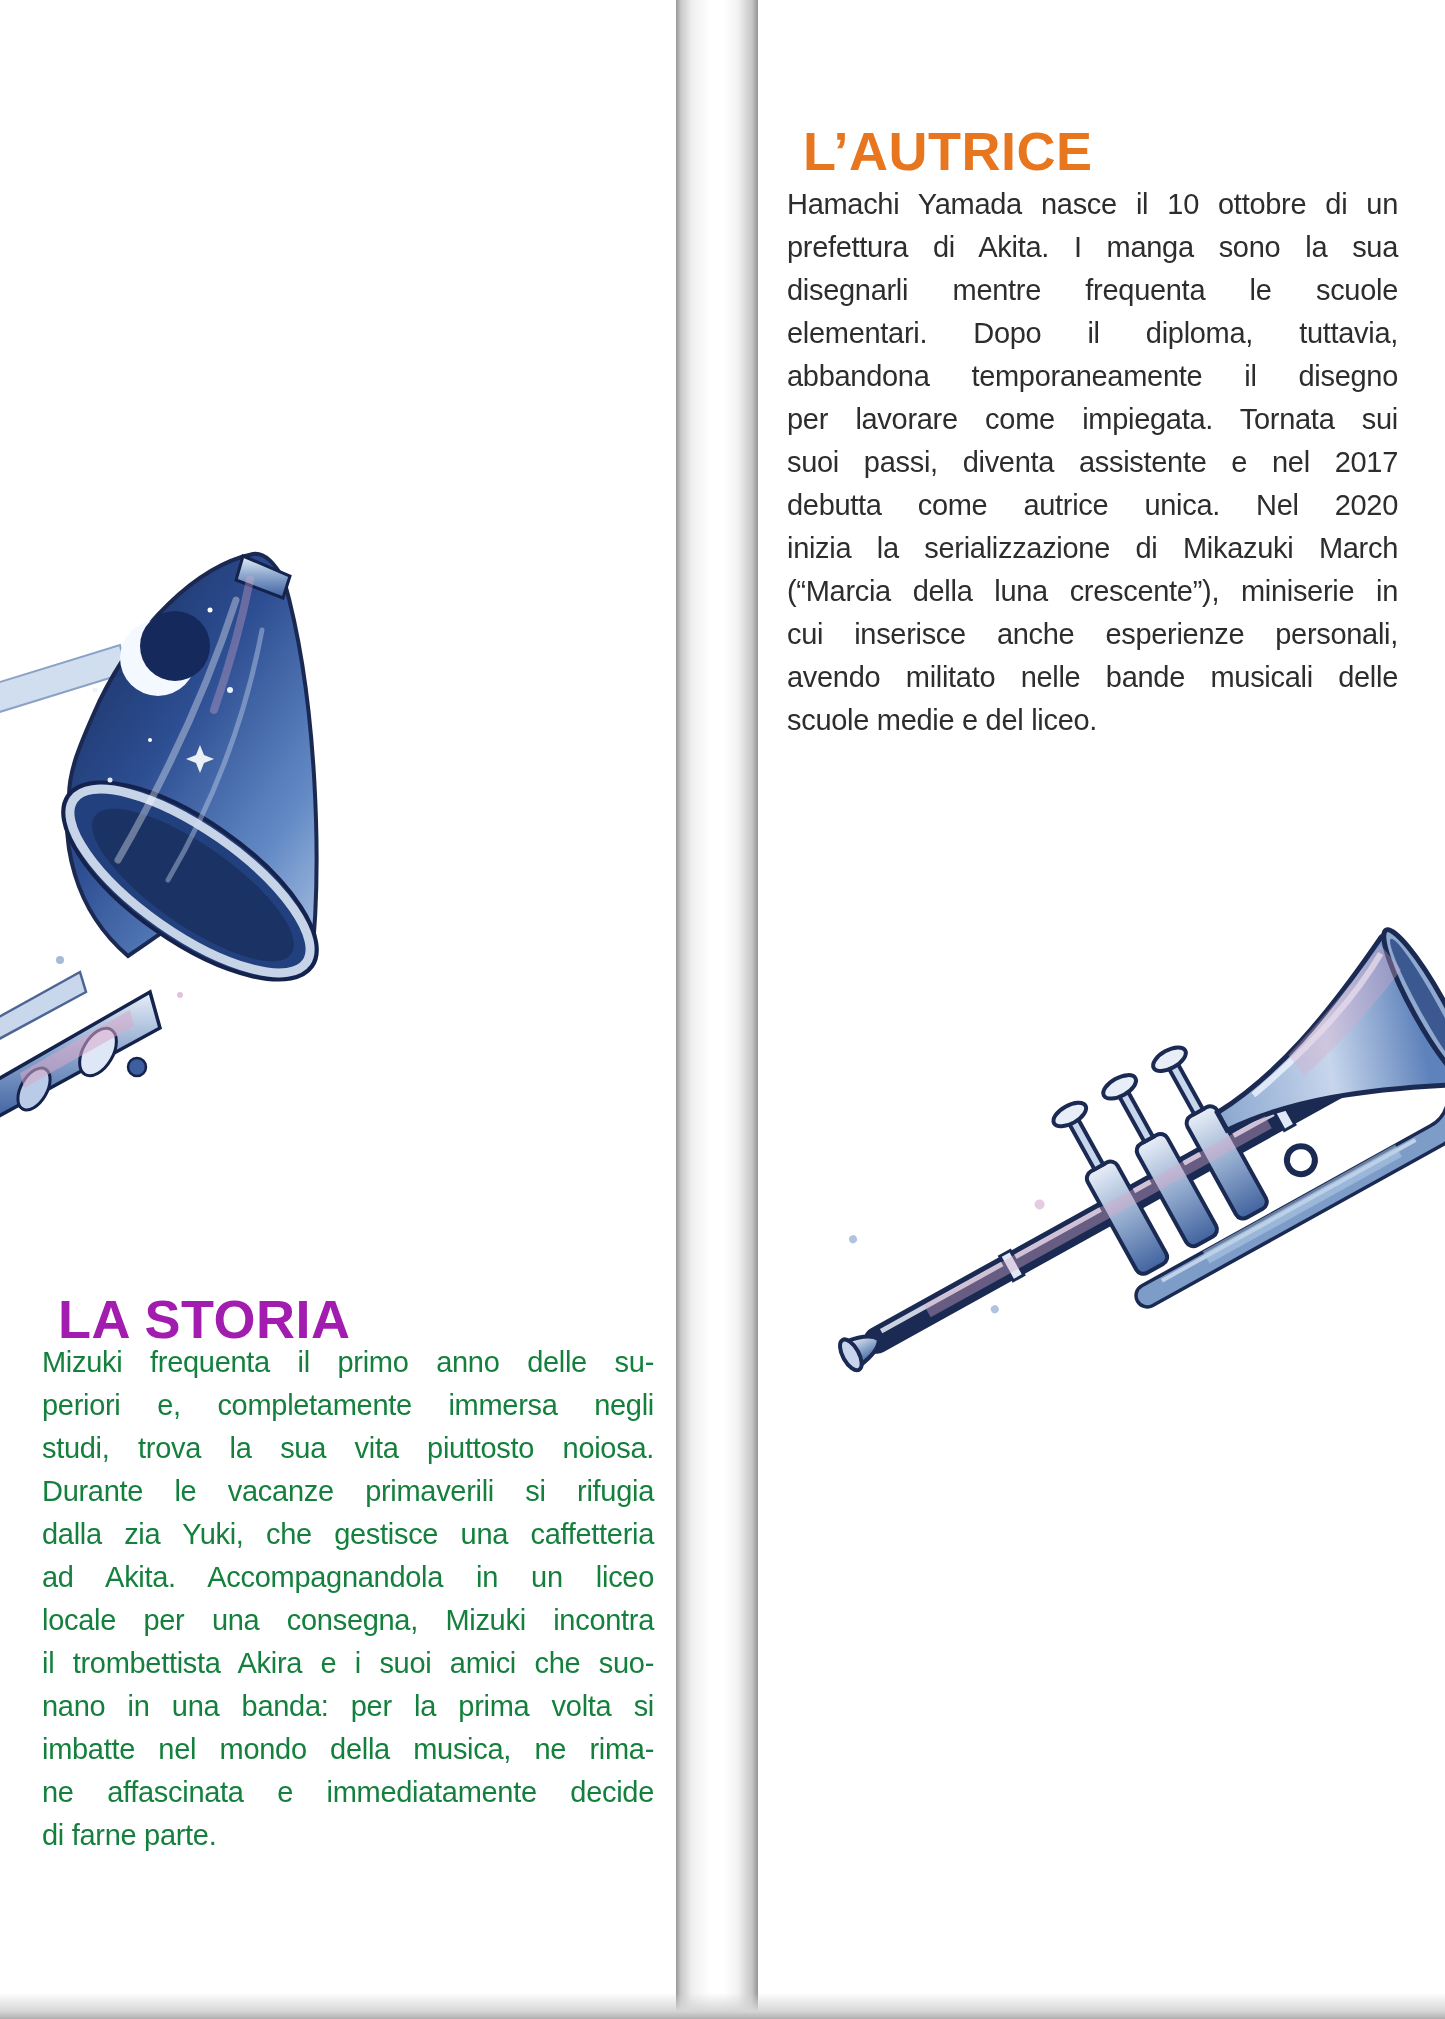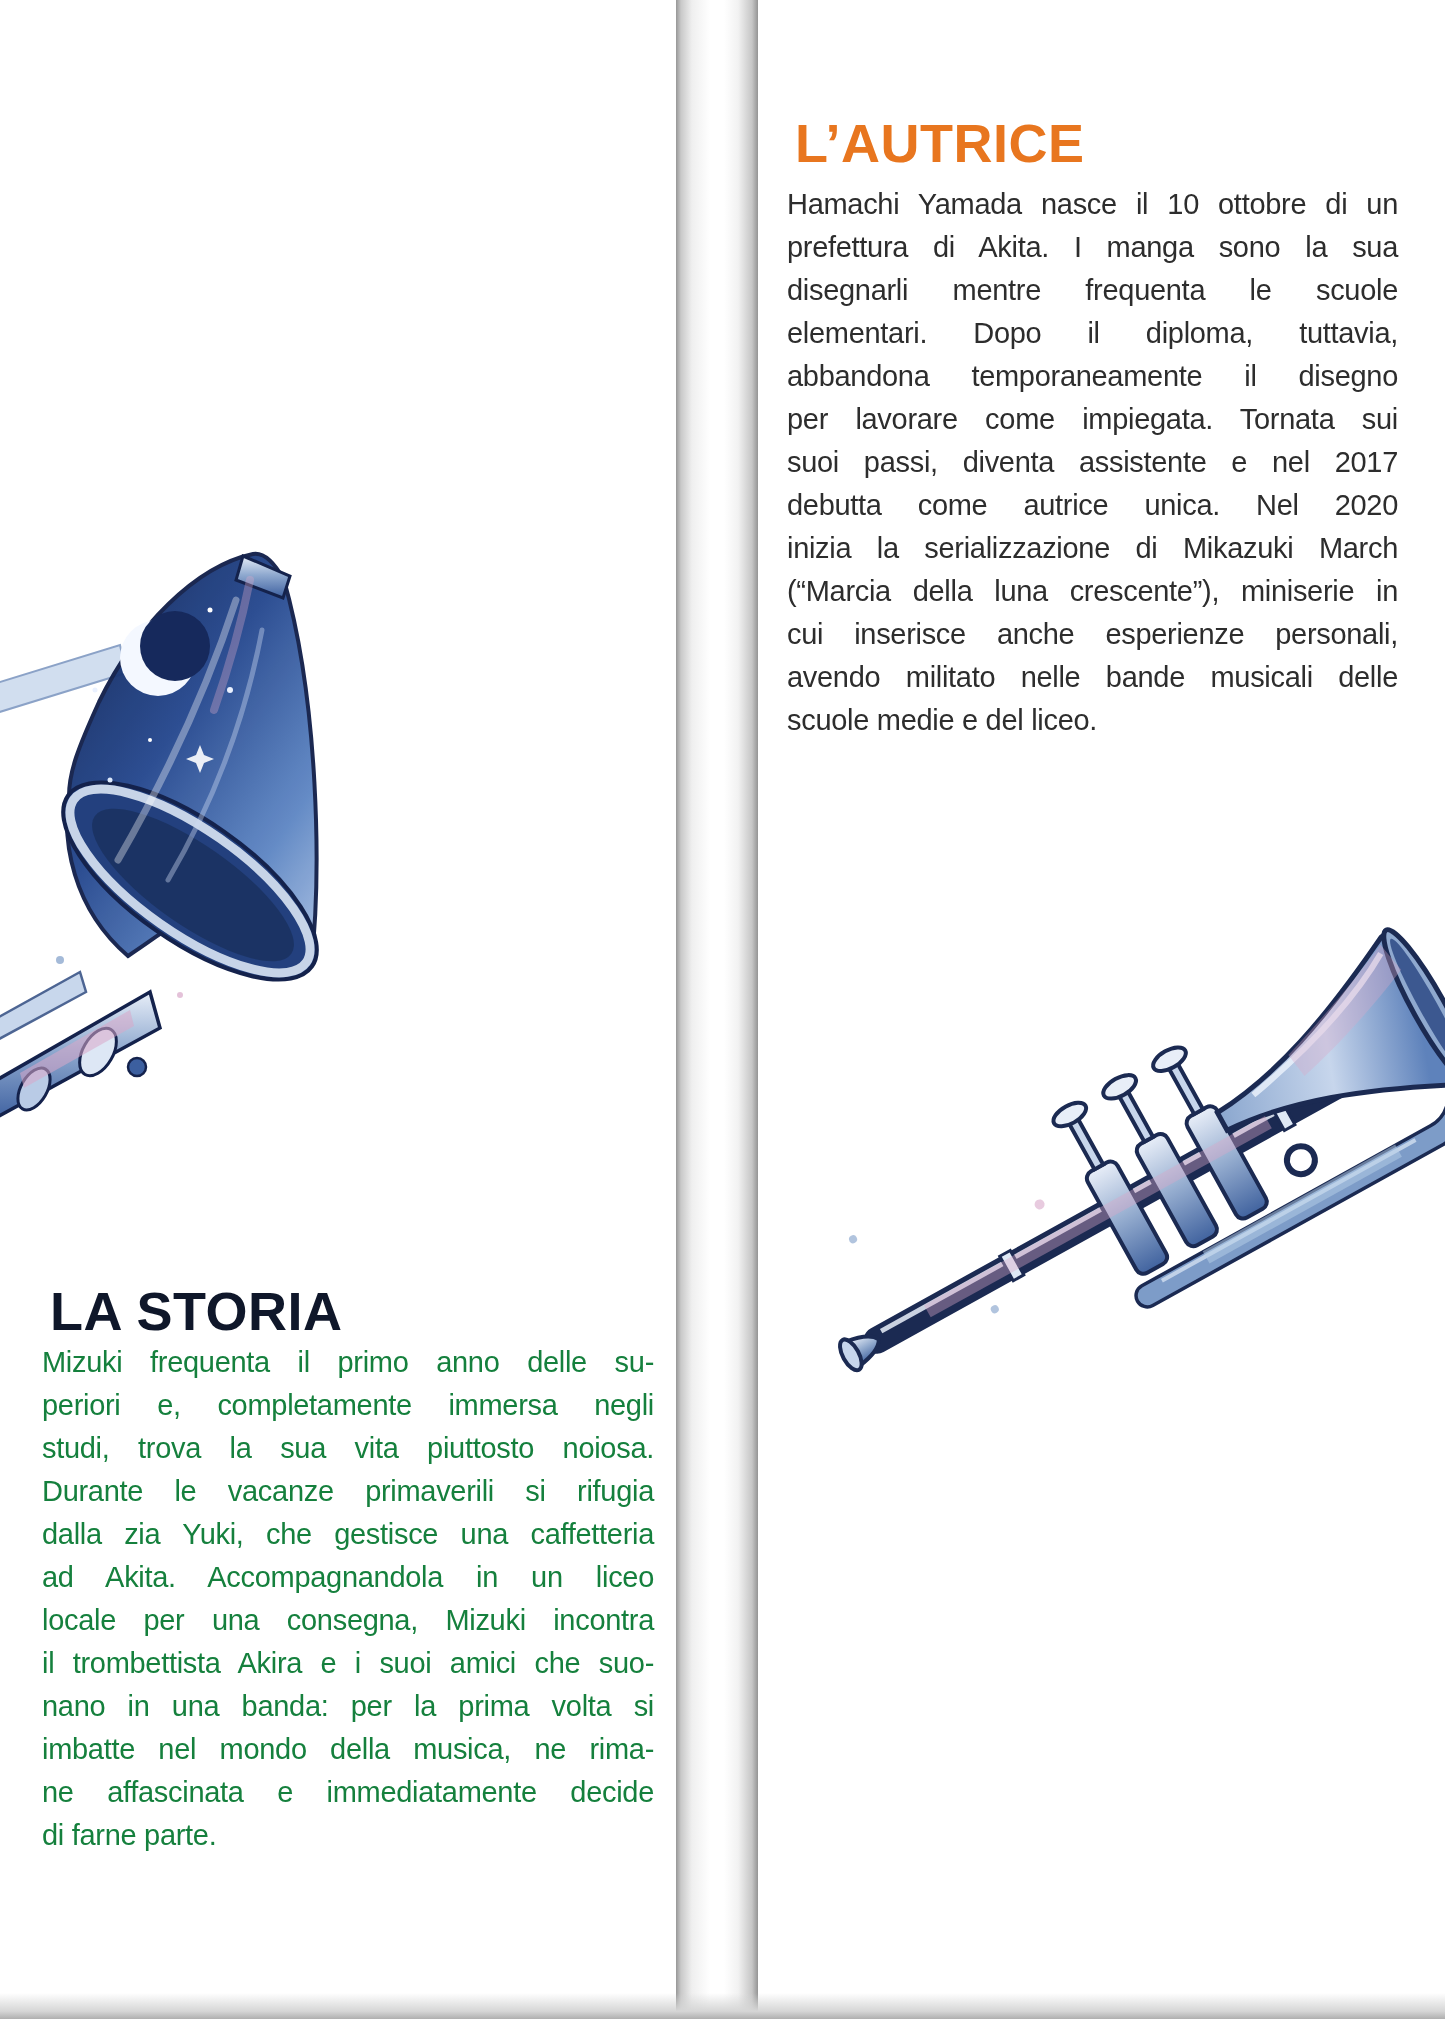--- a/index.html
+++ b/index.html
@@ -10,21 +10,21 @@
   
   .gutter{
     position:absolute;left:676px;top:0;width:82px;height:100%;
     background:linear-gradient(90deg,#979797 0px,#c9c9c9 5px,#efefef 16px,#ffffff 34px,#ffffff 48px,#f2f2f2 62px,#c6c6c6 76px,#949494 82px);
   }
   .bottom-edge{
     position:absolute;left:0;bottom:0;width:100%;height:26px;
     background:linear-gradient(180deg,rgba(255,255,255,0) 0%,#d6d6d6 70%,#aFaFaF 100%);
   }
   .heading{
-    position:absolute;margin:8px;font-weight:bold;font-size:54px;line-height:1;
+    position:absolute;margin:16px;font-weight:bold;font-size:54px;line-height:1;
     letter-spacing:0.5px;
   }
   .heading-left{left:42px;top:1276px;}
   .heading-right{left:787px;top:108px;}
   .para{position:absolute;font-size:29px;line-height:43px;letter-spacing:-0.3px;color:#2d2d2d;}
   .para .line{text-align:justify;text-align-last:justify;white-space:normal;}
   .para .line:last-child{text-align-last:left;}
   .para-left{left:42px;top:1341px;width:612px;}
   .para-right{left:787px;top:183px;width:611px;}
   .italic{}
@@ -86,21 +86,21 @@
       <ellipse cx="98" cy="512" rx="15" ry="26" transform="rotate(30 98 512)" fill="#dde7f5" stroke="#14224c" stroke-width="3"></ellipse>
       <ellipse cx="34" cy="549" rx="13" ry="23" transform="rotate(30 34 549)" fill="#b9cbe6" stroke="#14224c" stroke-width="3"></ellipse>
       <circle cx="137" cy="527" r="9" fill="#3c5f9f" stroke="#14224c" stroke-width="2.5"></circle>
 
       <path d="M130,470 L20,533 L24,548 L134,486 Z" fill="#d9a8c9" opacity="0.55"></path>
       <path d="M250,40 C240,90 228,130 214,170" stroke="#d9a8c9" stroke-width="8" opacity="0.35" fill="none" stroke-linecap="round"></path>
       <circle cx="60" cy="420" r="4" fill="#7d9cc8" opacity="0.7"></circle>
       <circle cx="180" cy="455" r="3" fill="#d9a8c9" opacity="0.7"></circle>
     </svg>
 
-    <h2 class="heading heading-left" style="color: #0f172a;">LA STORIA</h2>
+    <h2 class="heading heading-left" style="color: #a21caf;">LA STORIA</h2>
 
     <div class="para para-left" style="color: #15803d;">
         <div class="line"><span>Mizuki frequenta il primo anno delle su-</span></div>
         <div class="line"><span>periori e, completamente immersa negli</span></div>
         <div class="line"><span>studi, trova la sua vita piuttosto noiosa.</span></div>
         <div class="line"><span>Durante le vacanze primaverili si rifugia</span></div>
         <div class="line"><span>dalla zia Yuki, che gestisce una caffetteria</span></div>
         <div class="line"><span>ad Akita. Accompagnandola in un liceo</span></div>
         <div class="line"><span>locale per una consegna, Mizuki incontra</span></div>
         <div class="line"><span>il trombettista Akira e i suoi amici che suo-</span></div>

